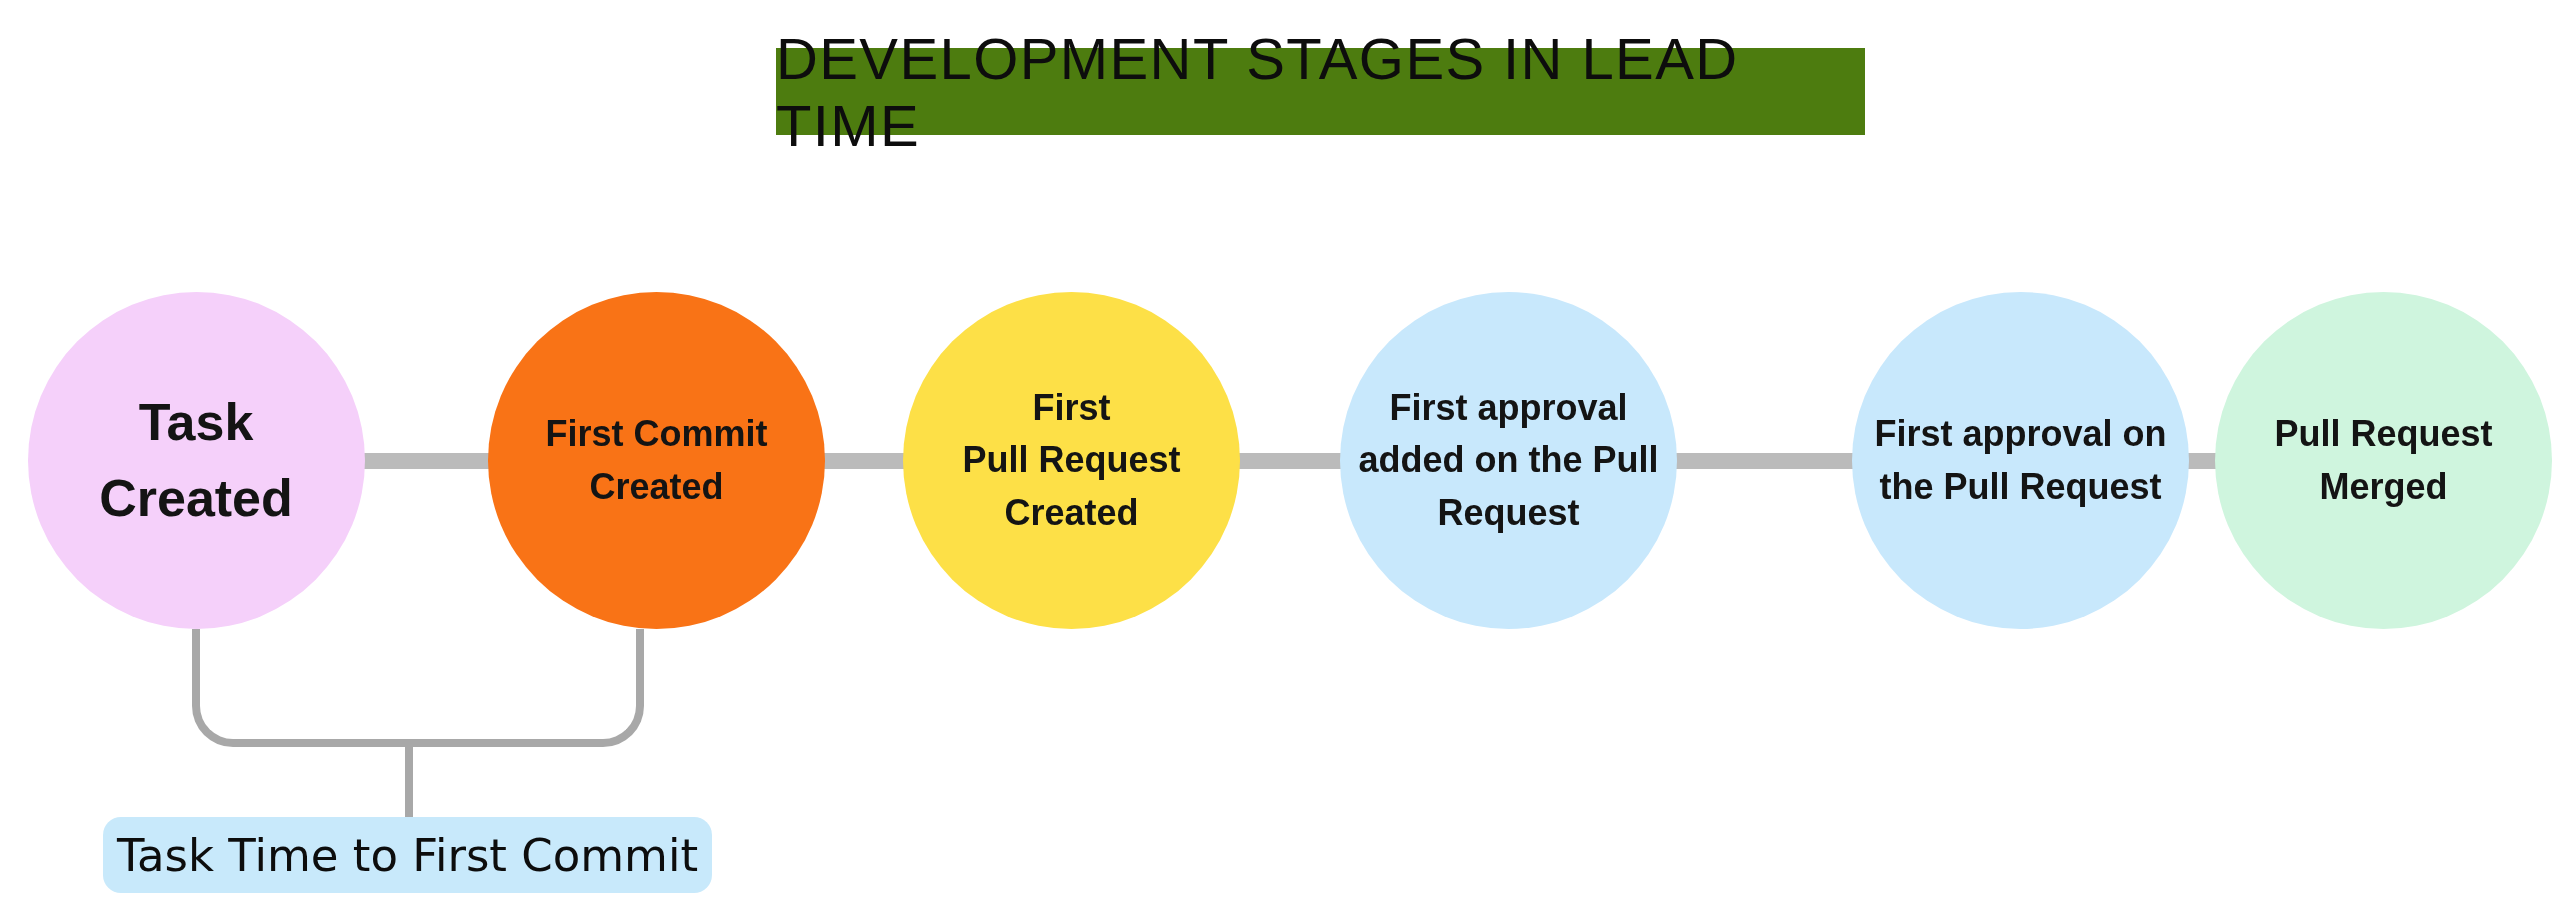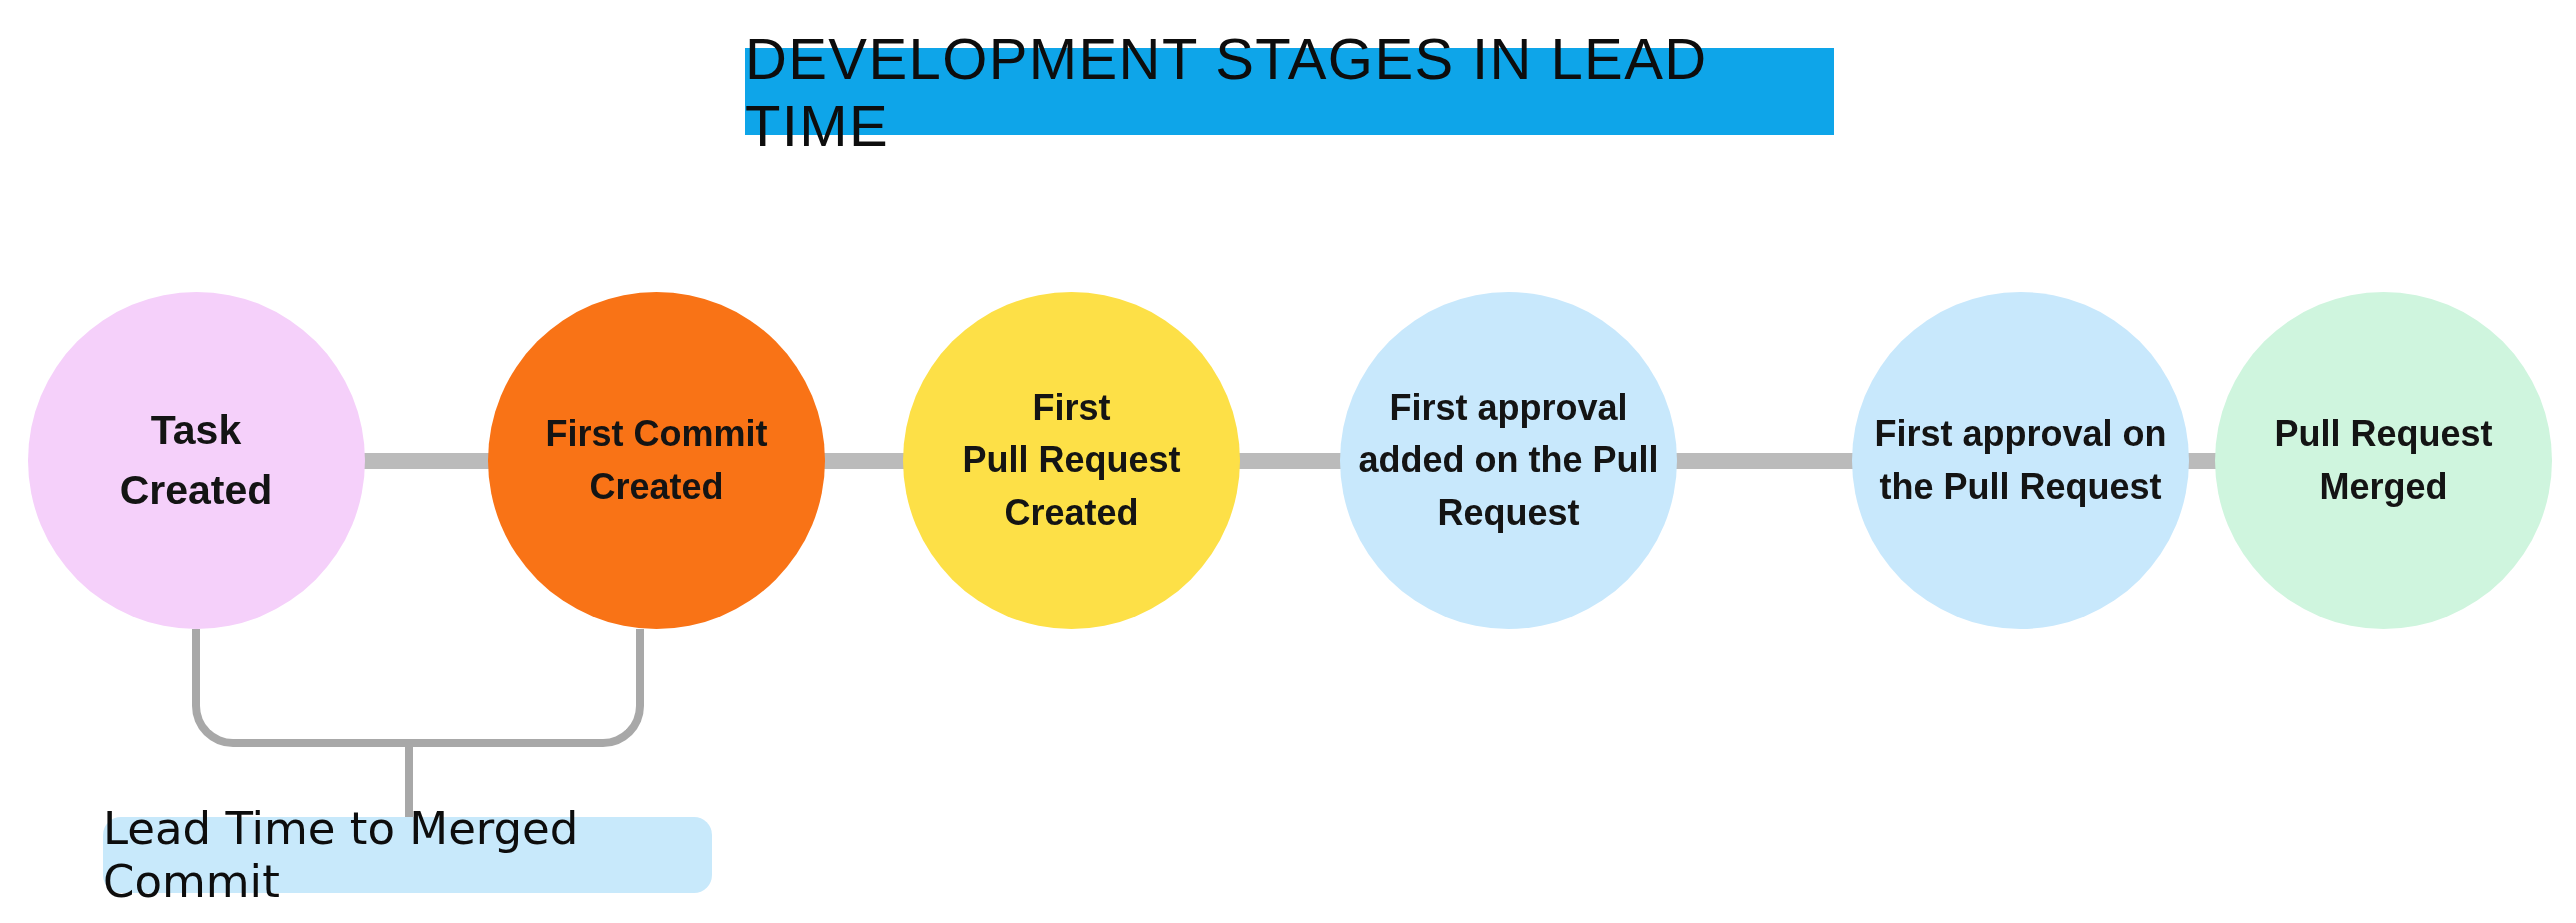--- a/index.html
+++ b/index.html
@@ -42,21 +42,21 @@
   }
   .stage-label {
     width: 385px;
     text-align: center;
     font-size: 36px;
     font-weight: 700;
     line-height: 1.45;
     white-space: pre-line;
     color: #141414;
   }
-  .stage-circle.first .stage-label { font-size: 41px; }
+  .stage-circle.first .stage-label { font-size: 52px; }
 
   .bracket {
     position: absolute;
     left: 192px; top: 629px;
     width: 452px; height: 118px;
     border-left: 8.2px solid #a8a8a8;
     border-right: 8.2px solid #a8a8a8;
     border-bottom: 8.2px solid #a8a8a8;
     border-bottom-left-radius: 41px;
     border-bottom-right-radius: 41px;
@@ -82,21 +82,21 @@
     font-weight: 400;
     color: #0d0d0d;
     z-index: 2;
   }
 </style>
 </head>
 <body>
 
 <div id="canvas">
 
-  <div class="title-bar" style="background-color: #0ea5e9;">DEVELOPMENT STAGES IN LEAD TIME</div>
+  <div class="title-bar" style="background-color: #4d7c0f; margin-left: 31px;">DEVELOPMENT STAGES IN LEAD TIME</div>
 
   <div class="connector" style="left:196px;  width:441px;"></div>
   <div class="connector" style="left:637px;  width:435px;"></div>
   <div class="connector" style="left:1072px; width:436px;"></div>
   <div class="connector" style="left:1508px; width:435px;"></div>
   <div class="connector" style="left:1943px; width:441px;"></div>
 
   <div class="bracket"></div>
   <div class="bracket-stem"></div>
 
@@ -125,16 +125,16 @@
   <div class="stage-circle" style="left: 1852px; background-color: rgb(200, 232, 252);">
     <div class="stage-label">First approval on
 the Pull Request</div>
   </div>
 
   <div class="stage-circle" style="left: 2215px; background-color: rgb(207, 245, 222);">
     <div class="stage-label">Pull Request
 Merged</div>
   </div>
 
-  <div class="annotation-box" style="background-color: rgb(200, 233, 251);">Lead Time to Merged Commit</div>
+  <div class="annotation-box" style="background-color: rgb(200, 233, 251);">Task Time to First Commit</div>
 
 </div>
 
 
 </body></html>

